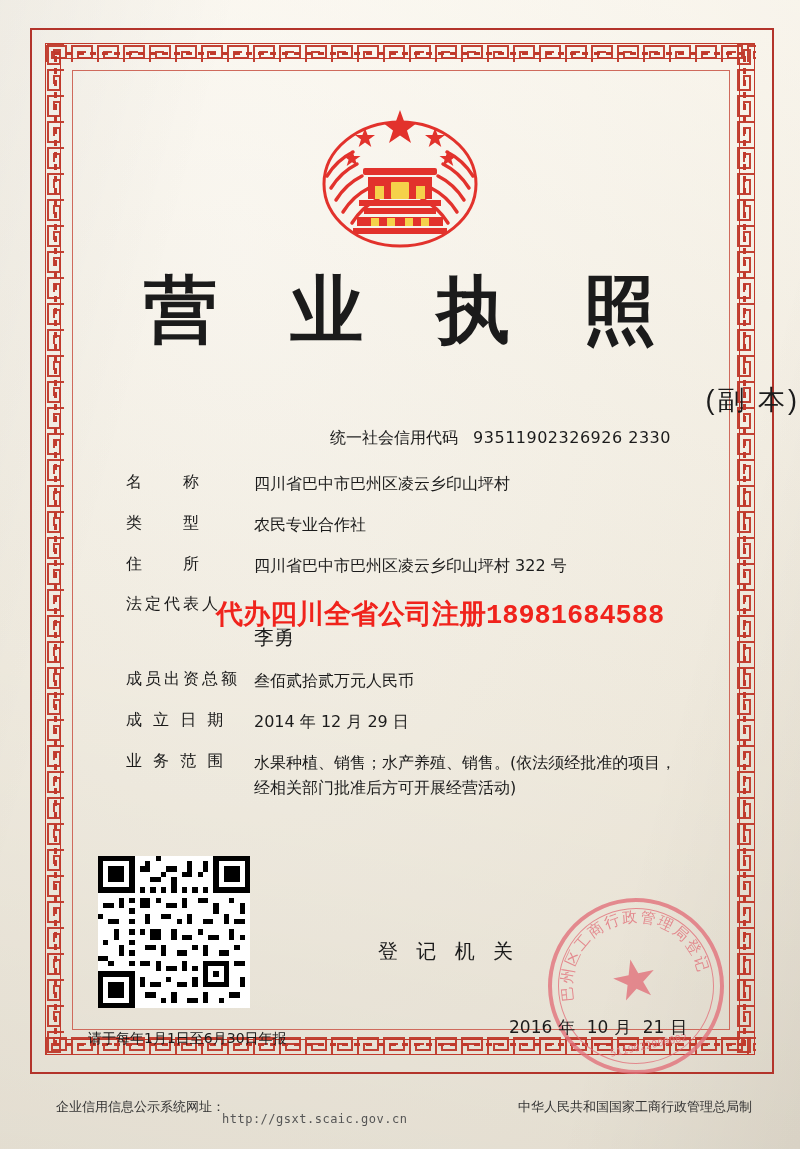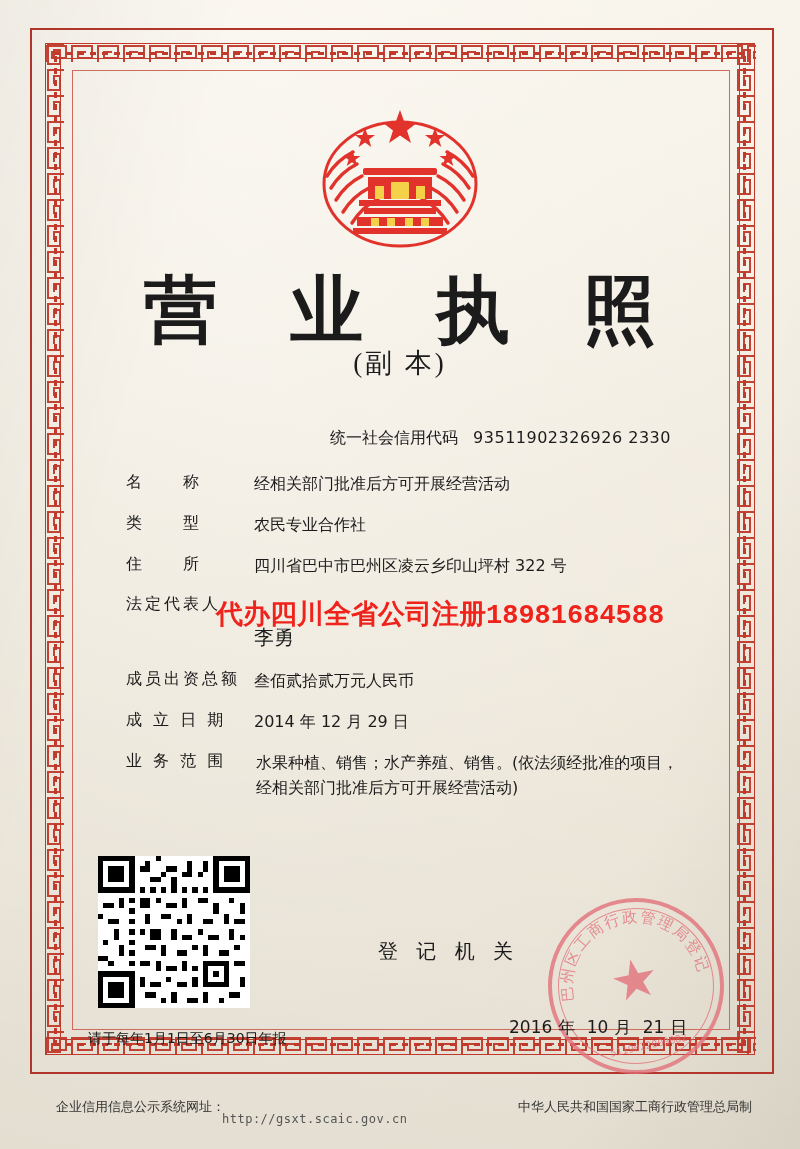--- a/index.html
+++ b/index.html
@@ -101,23 +101,23 @@
     font-family: "DejaVu Sans", "Liberation Sans", sans-serif;
     font-size: 73px;
     font-weight: bold;
     letter-spacing: 24px;
     text-indent: 24px;
     color: #1b1b1b;
   }
   #sub-title {
     position: absolute;
     left: 0; right: 0;
-    top: 345px;
-    text-align: center;
-    font-family: Liberation Serif, serif;
+    top: 382px;
+    text-align: right;
+    font-family: Liberation Sans, sans-serif;
     font-size: 27px;
     color: #1b1b1b;
     letter-spacing: 3px;
   }
 
   
   #credit-line {
     position: absolute;
     left: 330px;
     top: 428px;
@@ -138,21 +138,20 @@
     top: 472px;
     width: 560px;
     font-family: "DejaVu Sans", "Liberation Sans", sans-serif;
     color: #1b1b1b;
   }
   .field-row {
     display: flex;
     align-items: flex-start;
     margin-bottom: 16px;
     font-size: 16px;
-    justify-content: space-between;
   }
   .field-label {
     width: 128px;
     flex: none;
     font-size: 16px;
     letter-spacing: 0px;
     white-space: nowrap;
   }
   .lbl-sp-6 { letter-spacing: 3px; }
   .field-value {
@@ -366,21 +365,21 @@
   <div id="sub-title">(副 本)</div>
 
   <div id="credit-line">
     <span>统一社会信用代码</span>
     <span class="code">93511902326926 2330</span>
   </div>
 
   <div id="fields">
     <div class="field-row">
       <div class="field-label lbl-sp-6">名　　称</div>
-      <div class="field-value">经相关部门批准后方可开展经营活动</div>
+      <div class="field-value">四川省巴中市巴州区凌云乡印山坪村</div>
     </div>
     <div class="field-row">
       <div class="field-label lbl-sp-6">类　　型</div>
       <div class="field-value">农民专业合作社</div>
     </div>
     <div class="field-row">
       <div class="field-label lbl-sp-6">住　　所</div>
       <div class="field-value">四川省巴中市巴州区凌云乡印山坪村 322 号</div>
     </div>
     <div class="field-row">

